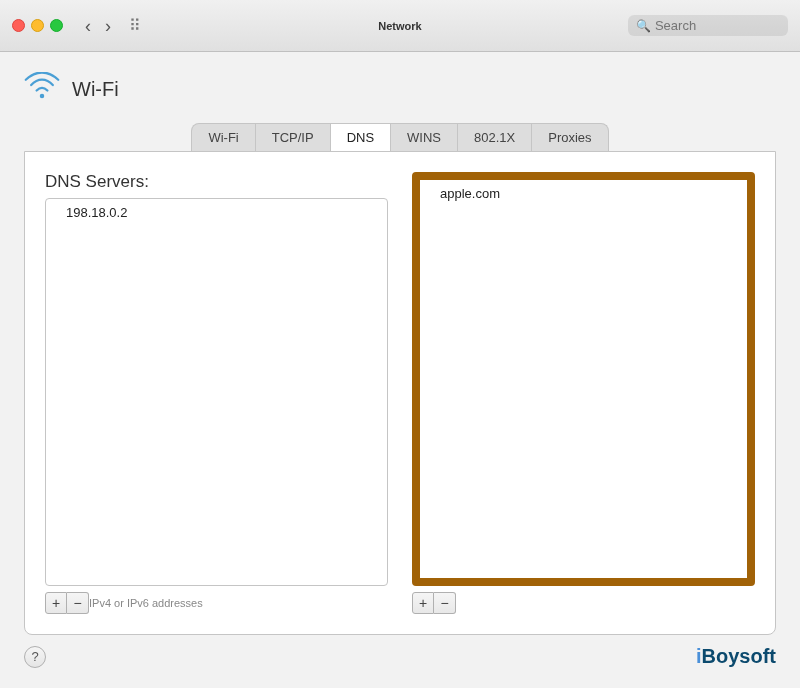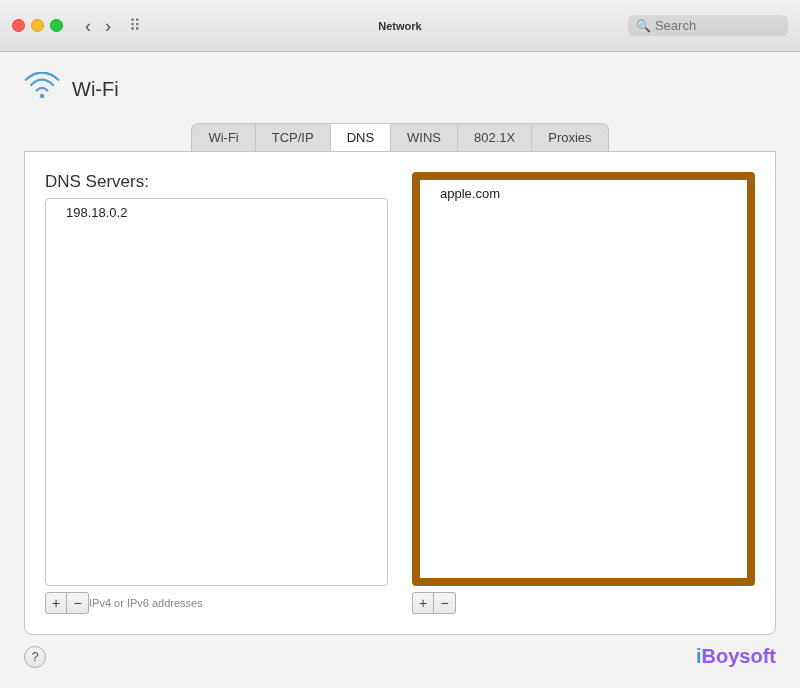--- a/index.html
+++ b/index.html
@@ -273,21 +273,21 @@
       justify-content: center;
     }
 
     .brand {
       font-size: 20px;
       font-weight: bold;
       margin-left: auto;
     }
 
     .brand span.i { color: #4a90d9; }
-    .brand span.boysoft { color: #8b5cf6; }
+    .brand span.boysoft { color: #0c4a6e; }
 
     
     .wifi-svg {
       width: 36px;
       height: 28px;
     }
   </style>
 </head>
 <body>
 

